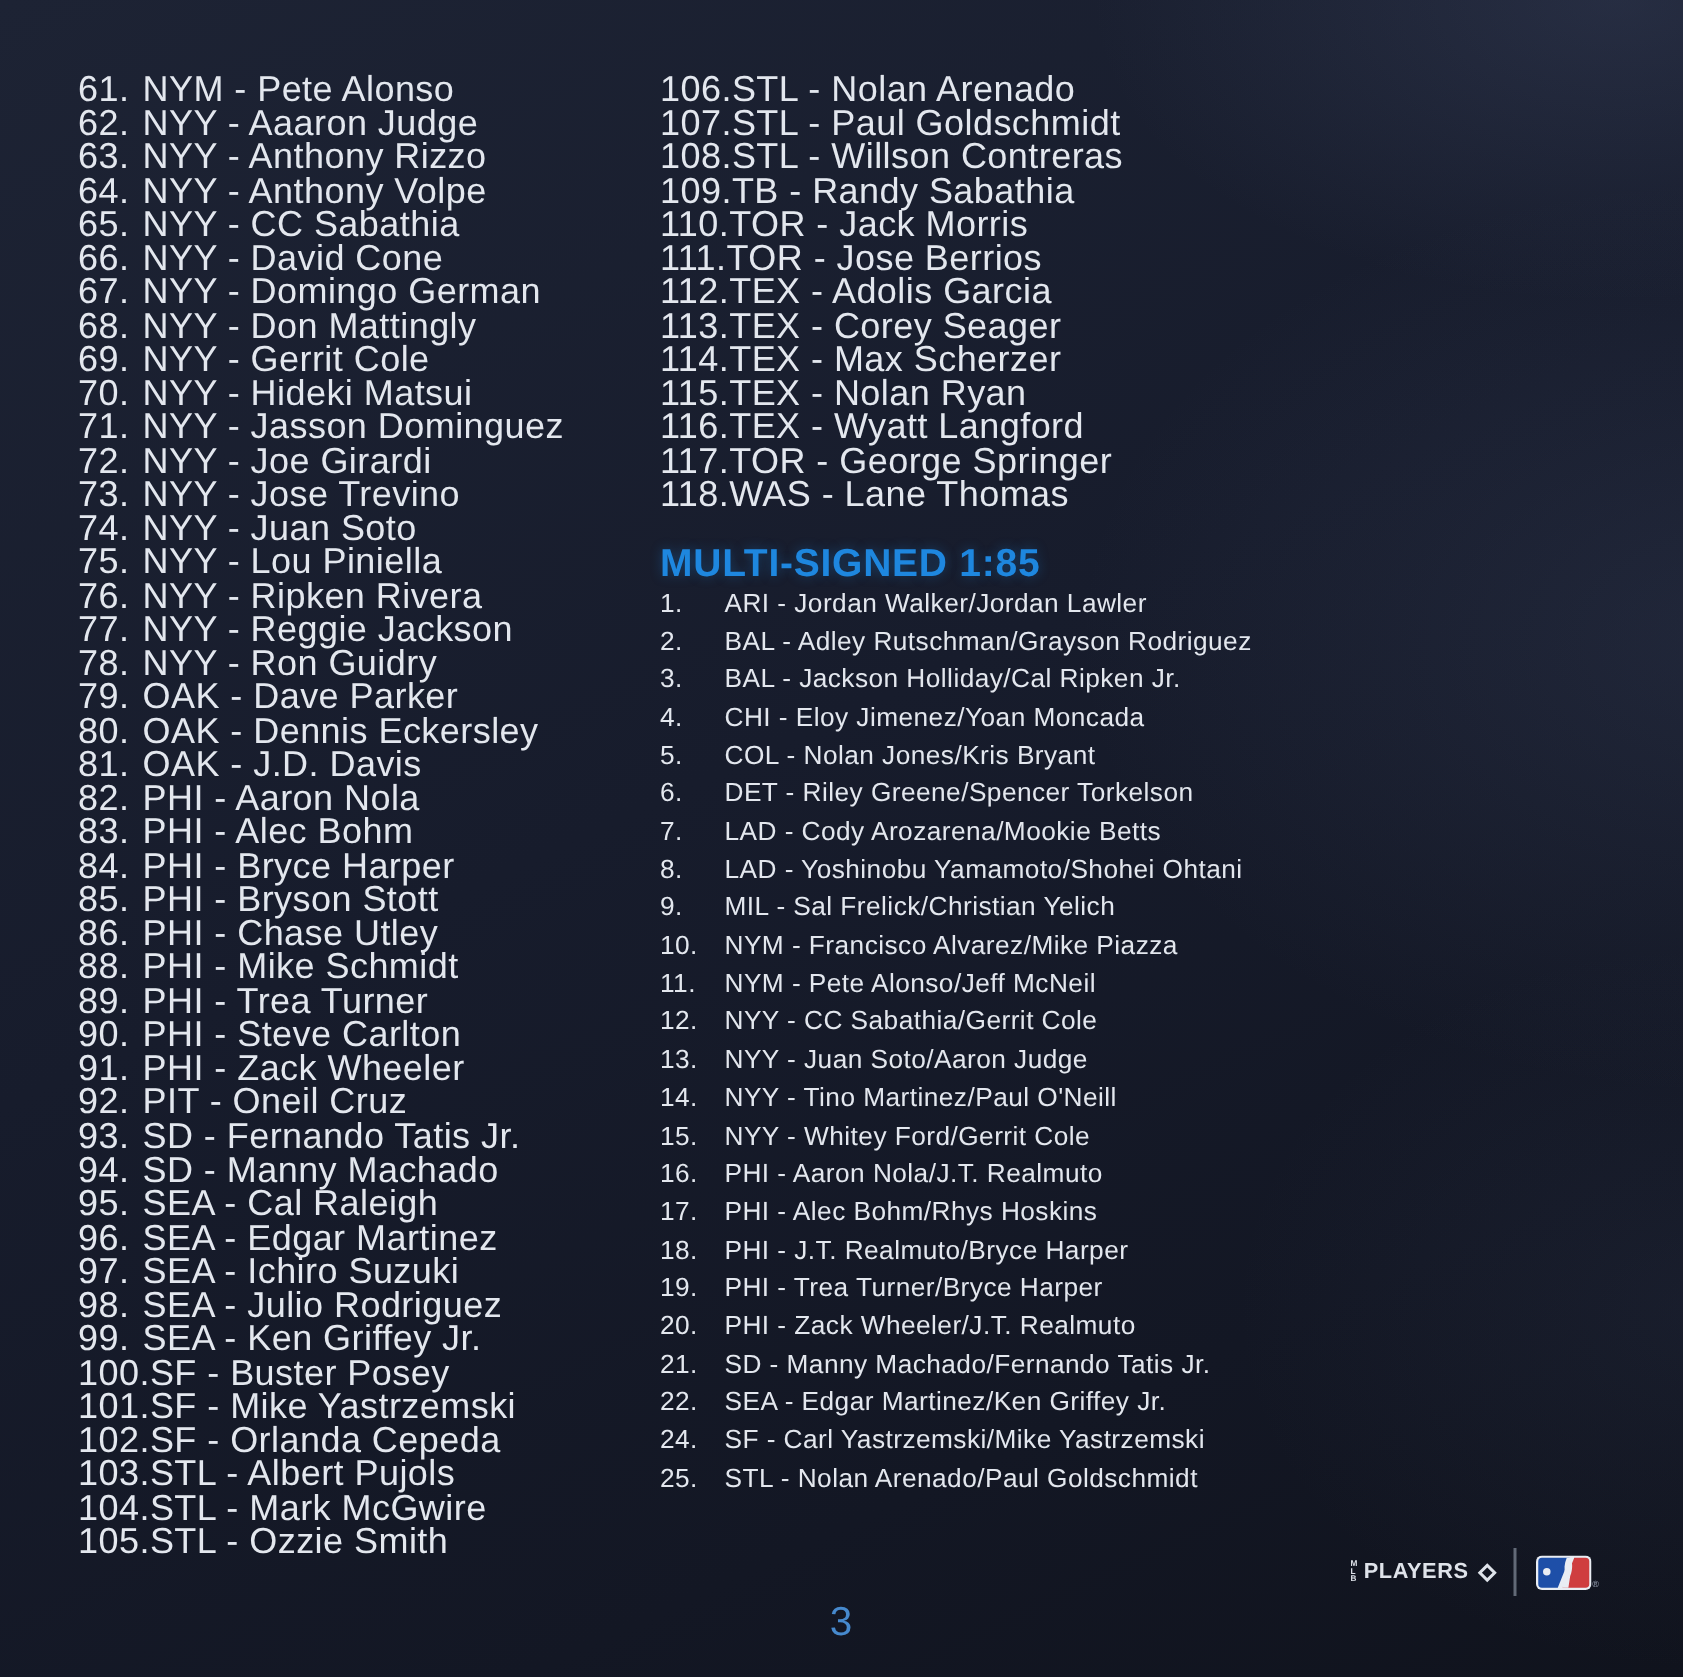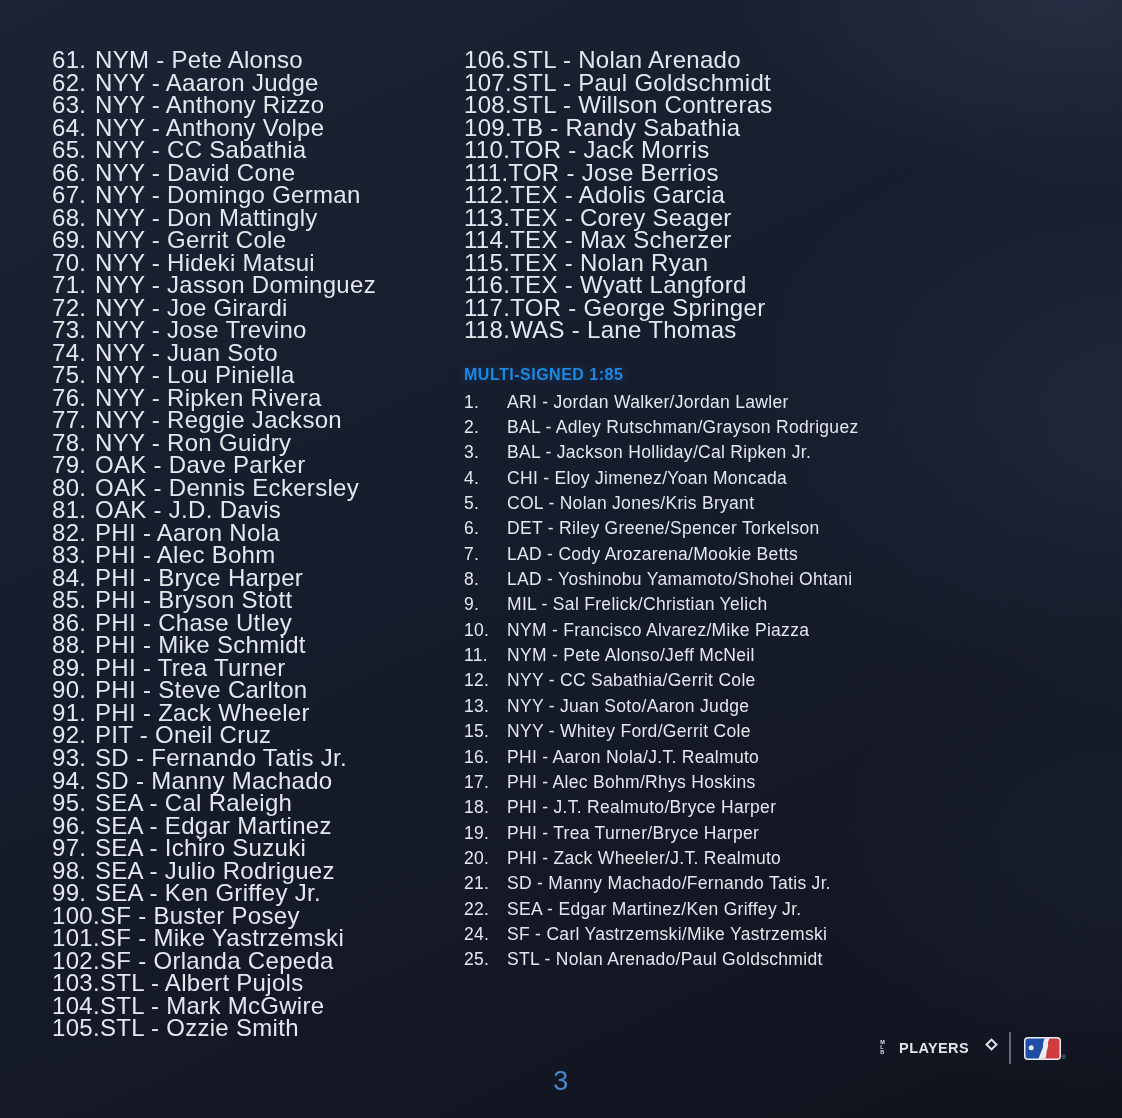--- a/index.html
+++ b/index.html
@@ -9,36 +9,36 @@
     font-family:"Liberation Sans","DejaVu Sans",sans-serif;
     color:var(--text,#e3e7ee);
     background:
       radial-gradient(60% 42% at 103% 38%, rgba(92,106,145,0.16), rgba(0,0,0,0) 65%),
       radial-gradient(52% 30% at 96% 0%, rgba(100,114,155,0.18), rgba(0,0,0,0) 60%),
       radial-gradient(46% 36% at 101% 78%, rgba(74,86,120,0.12), rgba(0,0,0,0) 60%),
       linear-gradient(155deg, #1d2334 0%, #171c2c 45%, #131724 78%, #10131d 100%);
   }
   .list { position:absolute; }
   .list-left  { left:52px;  top:49px;  width:385px; }
-  .list-right { left:464px; top:49px;  width:650px; }
+  .list-right { left:440px; top:49px;  width:650px; }
   .row { display:flex; align-items:baseline; white-space:nowrap; }
   .row .num { flex:0 0 43px; }
   .std-row  { height:22.53px; line-height:22.53px; font-size:24px; letter-spacing:0.3px; }
   .multi-row{ height:25.35px; line-height:25.35px; font-size:17.5px; letter-spacing:0.3px; }
   .section-heading {
     margin-top:21px; margin-bottom:3px; line-height:24px;
-    font-size:16px; font-weight:bold; letter-spacing:0.5px;
+    font-size:26px; font-weight:bold; letter-spacing:0.5px;
     color:var(--heading-blue,#1e87df);
     text-shadow:0 0 8px rgba(30,135,223,0.35);
   }
   .footer {
     position:absolute; top:1032px; right:56px; height:32px;
     display:flex; align-items:center; gap:13px;
   }
-  .players-logo { display:flex; align-items:flex-start; gap:14px; }
+  .players-logo { display:flex; align-items:center; gap:4px; }
   .mlb-stack { display:flex; flex-direction:column; font-size:5.5px; font-weight:bold;
                line-height:5px; letter-spacing:0.2px; color:#dfe3ea; }
   .players-word { font-size:14.5px; font-weight:bold; letter-spacing:0.4px; color:#dfe3ea; }
   .diamond-icon { width:9px; height:9px; border:2.4px solid #dfe3ea; transform:rotate(45deg);
                   margin-left:4px; }
   .footer-divider { width:1.5px; height:32px; background:rgba(198,208,224,0.45); }
   .mlb-logo { display:flex; align-items:flex-end; }
   .reg-mark { font-size:6px; color:#9aa3b5; margin-left:1px; line-height:6px; }
   .page-number {
     position:absolute; top:1066px; left:0; width:100%; text-align:center;
@@ -332,20 +332,24 @@
         </div>
         <div class="row multi-row">
           <span class="num">12.</span>
           <span class="txt">NYY - CC Sabathia/Gerrit Cole</span>
         </div>
         <div class="row multi-row">
           <span class="num">13.</span>
           <span class="txt">NYY - Juan Soto/Aaron Judge</span>
         </div>
         <div class="row multi-row">
+          <span class="num">14.</span>
+          <span class="txt">NYY - Tino Martinez/Paul O'Neill</span>
+        </div>
+        <div class="row multi-row">
           <span class="num">15.</span>
           <span class="txt">NYY - Whitey Ford/Gerrit Cole</span>
         </div>
         <div class="row multi-row">
           <span class="num">16.</span>
           <span class="txt">PHI - Aaron Nola/J.T. Realmuto</span>
         </div>
         <div class="row multi-row">
           <span class="num">17.</span>
           <span class="txt">PHI - Alec Bohm/Rhys Hoskins</span>

